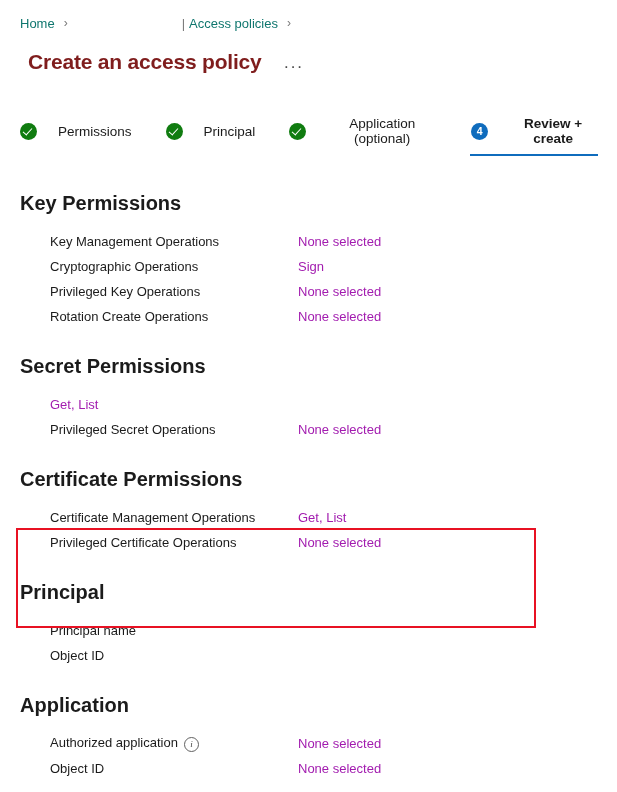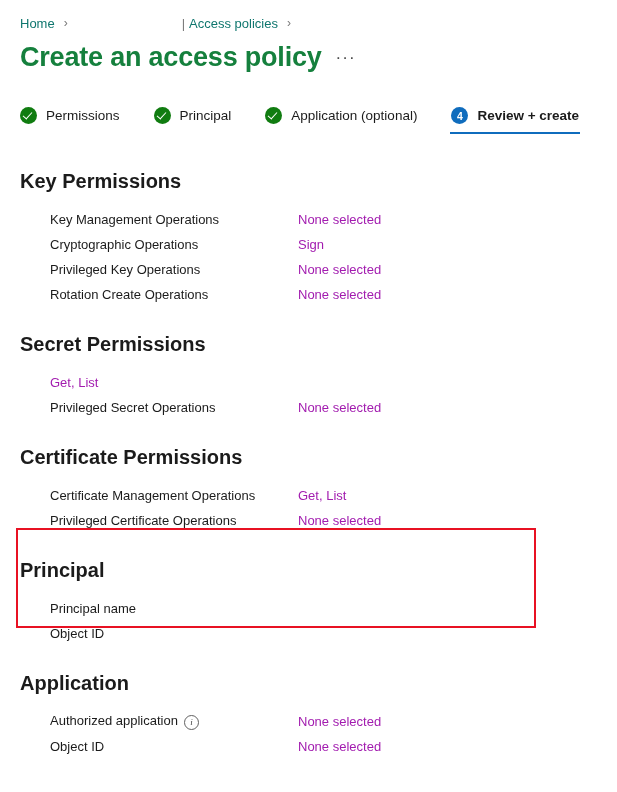--- a/index.html
+++ b/index.html
@@ -46,25 +46,25 @@
   }
 
   
   .title-row {
     display: flex;
     align-items: flex-end;
     gap: 14px;
     margin-top: 2px;
   }
   h1.page-title {
-    font-size: 27px;
+    font-size: 21px;
     font-weight: 600;
-    margin: 0;
+    margin: 8px;
     letter-spacing: -0.2px;
-    color: #15803d;
+    color: #7f1d1d;
   }
   .ellipsis-btn {
     font-size: 17px;
     color: #4a4a4a;
     letter-spacing: 1px;
     padding-bottom: 5px;
     cursor: pointer;
     user-select: none;
   }
 
@@ -72,21 +72,21 @@
   .tabs {
     display: flex;
     align-items: center;
     margin-top: 34px;
     gap: 34px;
     border-bottom: 0;
   }
   .tab {
     display: flex;
     align-items: center;
-    gap: 9px;
+    gap: 21px;
     padding-bottom: 10px;
     cursor: pointer;
     font-size: 13.5px;
     color: #1b1b1b;
     position: relative;
     text-align: center;
   }
   .tab.active {
     font-weight: 600;
   }

